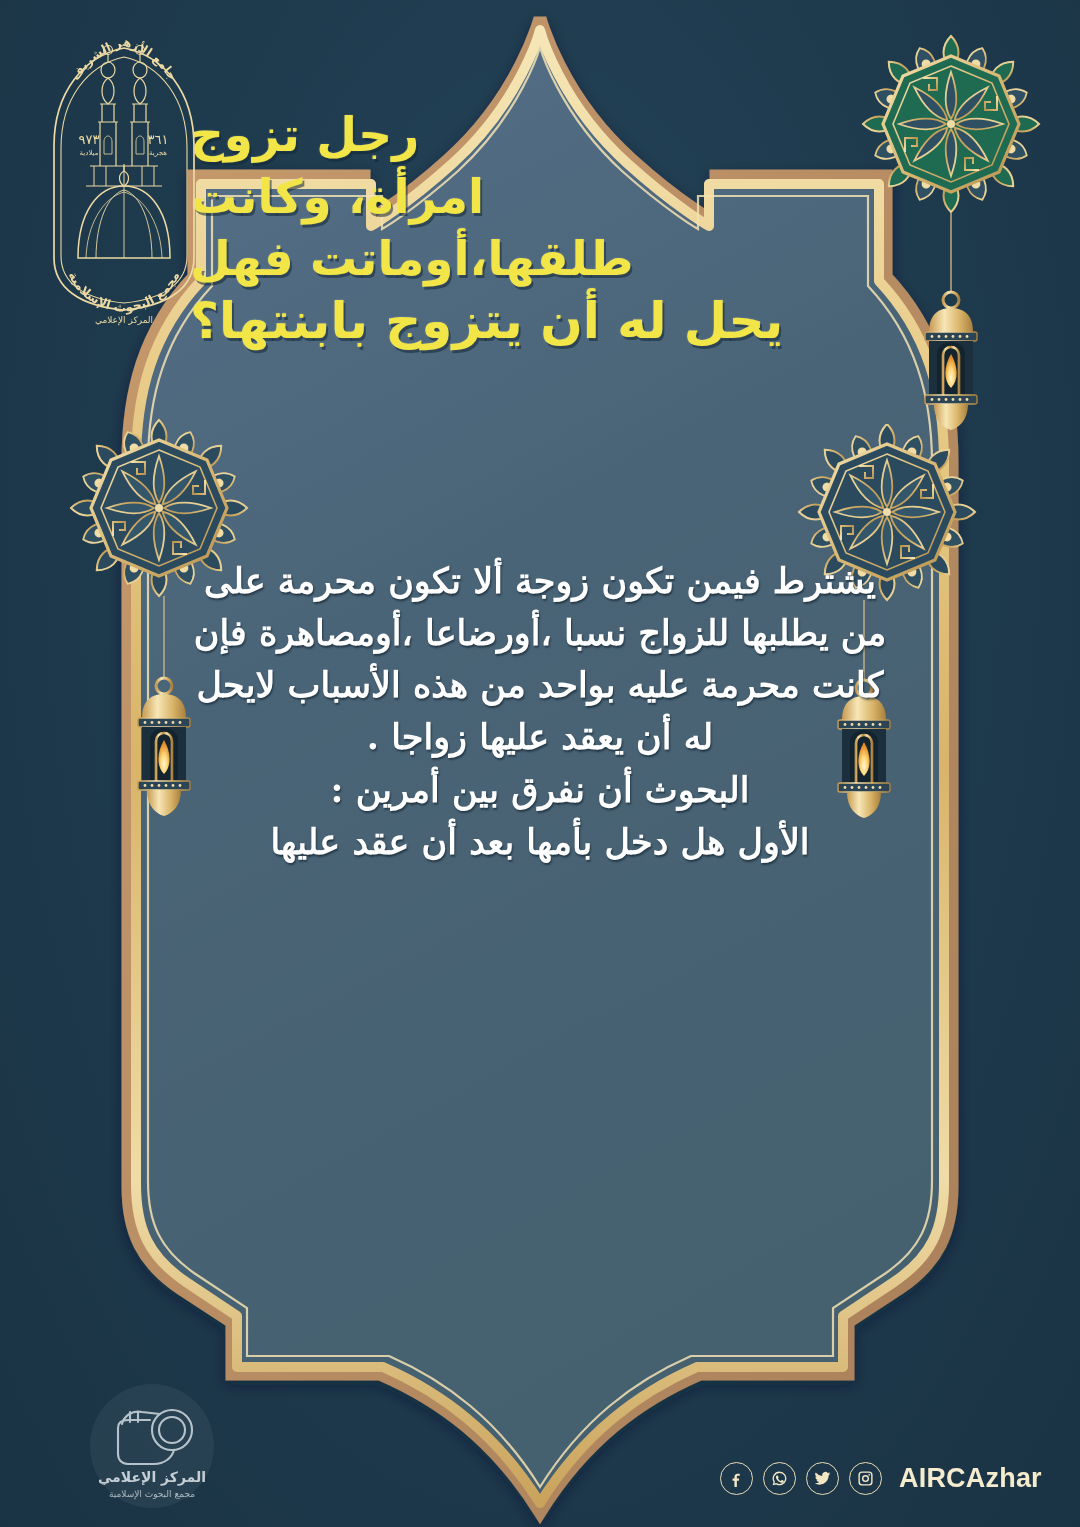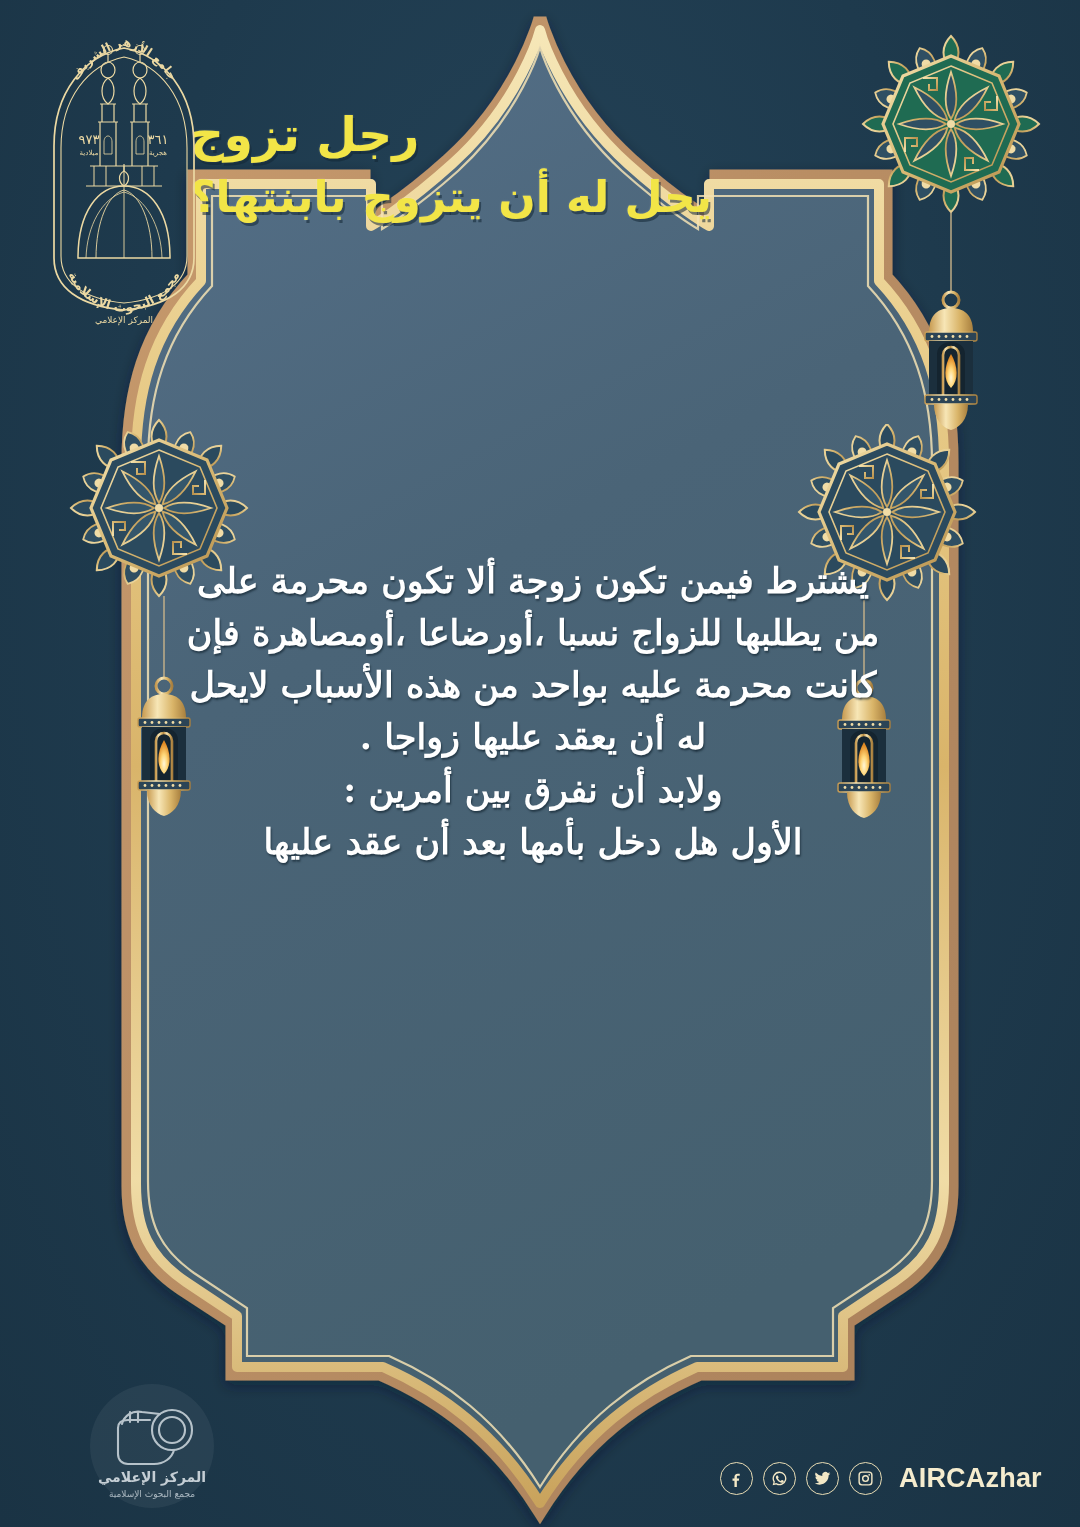--- a/index.html
+++ b/index.html
@@ -29,21 +29,21 @@
     color:#f2e547;
     font-family:"DejaVu Sans","Liberation Sans",sans-serif;
     font-weight:bold;font-size:47px;line-height:62px;
     letter-spacing:-0.5px;
     text-shadow:2px 3px 0 rgba(18,38,52,.55), 0 0 2px rgba(255,255,255,.25);
     white-space:nowrap;
   }
   .title-line.w{letter-spacing:-1px;}
 
   .body-block{
-    position:absolute;left:178px;top:555px;width:710px;
+    position:absolute;left:185px;top:555px;width:710px;
     text-align:center;direction:rtl;z-index:14;pointer-events:none;
   }
   .body-p{
     color:#ffffff;
     font-family:"DejaVu Serif","Liberation Serif",serif;
     font-weight:bold;
     font-size:35px;line-height:52px;
     text-shadow:1px 2px 2px rgba(10,25,36,.55);
     margin:0 0 2px 0;
   }
@@ -240,26 +240,28 @@
       <path id="botPath" d="M26 212 C30 262 54 282 90 286 C126 282 150 262 154 212" fill="none"></path>
       <text font-family="'DejaVu Sans',sans-serif" font-size="12.5" fill="#ecd9a3" font-weight="bold">
         <textPath href="#botPath" startOffset="50%" text-anchor="middle">مجمع البحوث الإسلامية</textPath>
       </text>
       <text x="90" y="297" font-size="9" fill="#ecd9a3" text-anchor="middle" font-family="'DejaVu Sans',sans-serif">المركز الإعلامي</text>
     </svg>
   </div>
 
   <div class="title-block">
     <div class="title-line">رجل تزوج</div>
-    <div class="title-line w" style="font-size:44px">يحل له أن يتزوج بابنتها؟</div>
+    <div class="title-line">امرأة، وكانت</div>
+    <div class="title-line w">طلقها،أوماتت فهل</div>
+    <div class="title-line w" style="font-size:50px">يحل له أن يتزوج بابنتها؟</div>
   </div>
 
   <div class="body-block">
     <p class="body-p">يشترط فيمن تكون زوجة ألا تكون محرمة على من يطلبها للزواج نسبا ،أورضاعا ،أومصاهرة فإن كانت محرمة عليه بواحد من هذه الأسباب لايحل له أن يعقد عليها زواجا .</p>
-    <p class="body-p tight">ولابد أن نفرق بين أمرين :</p>
+    <p class="body-p tight">البحوث أن نفرق بين أمرين :</p>
     <p class="body-p tight">الأول هل دخل بأمها بعد أن عقد عليها</p>
   </div>
 
   <div class="orn orn-tr">
     <svg width="190" height="400" viewBox="0 0 190 400" xmlns="http://www.w3.org/2000/svg">
       <defs>
         <linearGradient id="gg" x1="0" y1="0" x2="1" y2="1">
           <stop offset="0%" stop-color="#f4e3b0"></stop>
             <stop offset="50%" stop-color="#d8b873"></stop>
           <stop offset="100%" stop-color="#b8924f"></stop>

